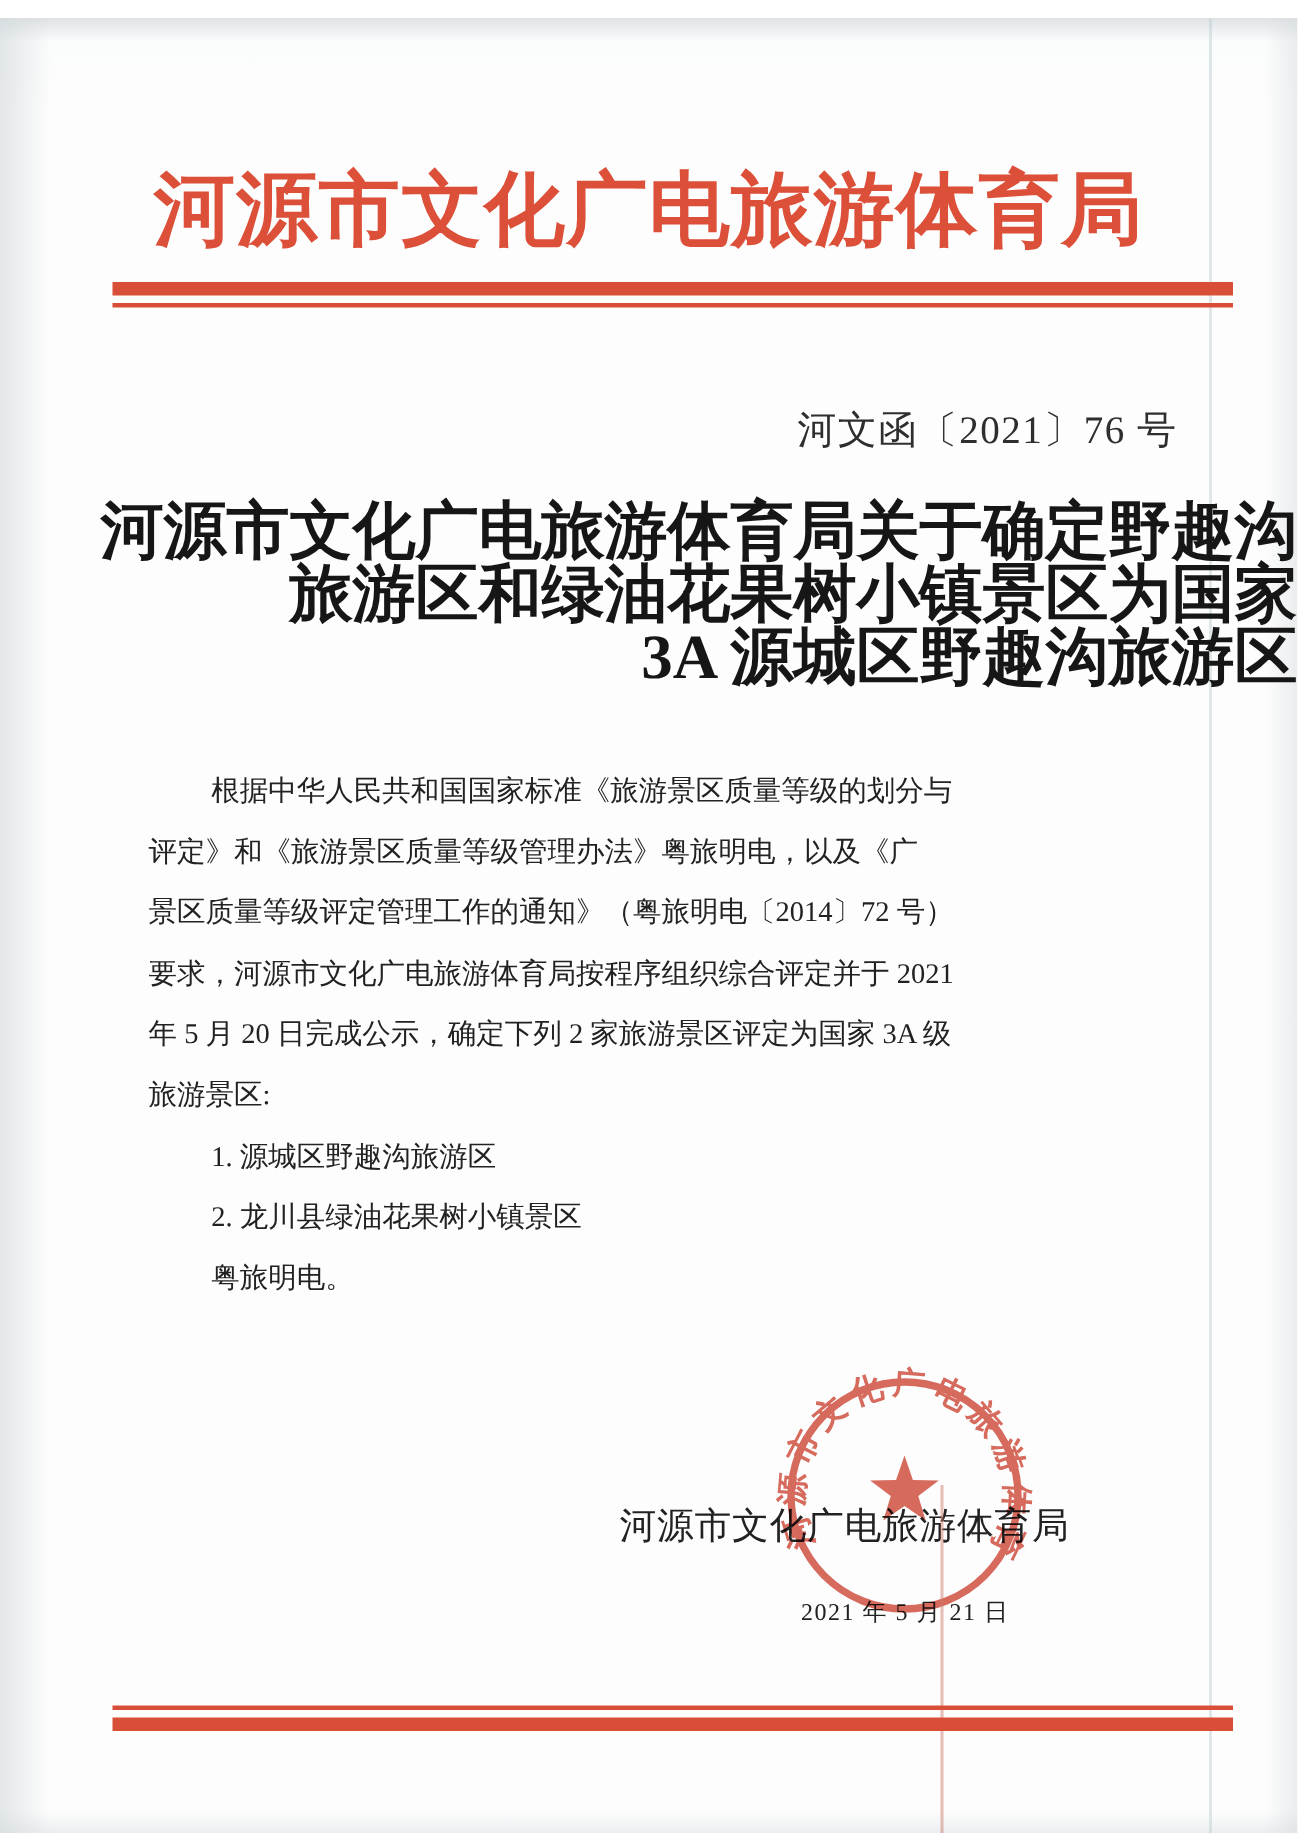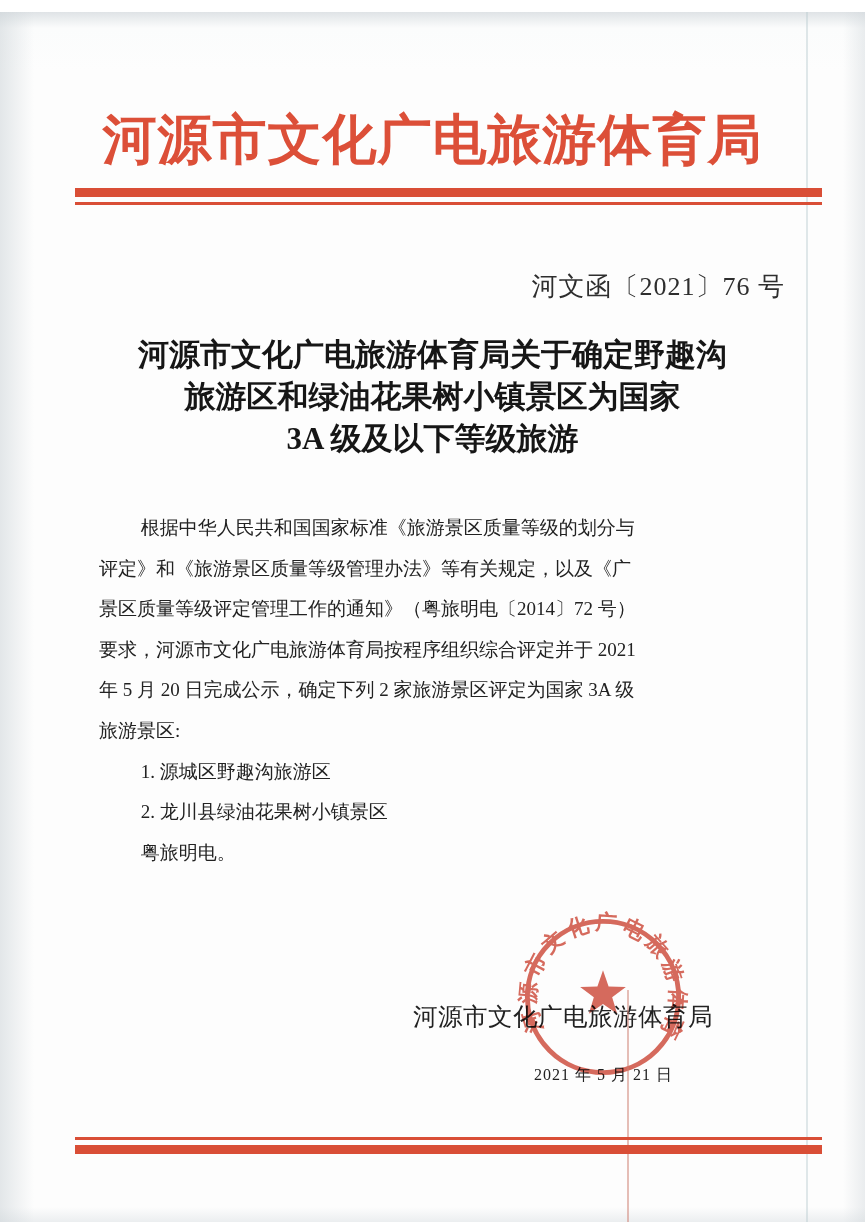--- a/index.html
+++ b/index.html
@@ -68,22 +68,22 @@
     right: 80px;
     font-size: 26px;
     color: #2e2e2e;
     letter-spacing: 1px;
     white-space: nowrap;
   }
   .doc-title {
     position: absolute;
     left: 0; top: 322px;
     width: 100%;
-    text-align: center;
-    font-size: 31px;
+    text-align: right;
+    font-size: 42px;
     font-weight: bold;
     line-height: 42px;
     color: #161616;
   }
   .doc-body {
     position: absolute;
     left: 99px; top: 496px;
     width: 682px;
     font-size: 19px;
     line-height: 40.6px;
@@ -137,26 +137,26 @@
   <div class="agency-header">河源市文化广电旅游体育局</div>
 
   <div class="rule rule-top-thick"></div>
   <div class="rule rule-top-thin"></div>
 
   <div class="doc-number">河文函〔2021〕76 号</div>
 
   <div class="doc-title">
     <div>河源市文化广电旅游体育局关于确定野趣沟</div>
     <div>旅游区和绿油花果树小镇景区为国家</div>
-    <div>3A 级及以下等级旅游</div>
+    <div>3A 源城区野趣沟旅游区</div>
   </div>
 
   <div class="doc-body">
     <div class="body-line indent">根据中华人民共和国国家标准《旅游景区质量等级的划分与</div>
-    <div class="body-line">评定》和《旅游景区质量等级管理办法》等有关规定，以及《广</div>
+    <div class="body-line">评定》和《旅游景区质量等级管理办法》粤旅明电，以及《广</div>
     <div class="body-line">景区质量等级评定管理工作的通知》（粤旅明电〔2014〕72 号）</div>
     <div class="body-line">要求，河源市文化广电旅游体育局按程序组织综合评定并于 2021</div>
     <div class="body-line">年 5 月 20 日完成公示，确定下列 2 家旅游景区评定为国家 3A 级</div>
     <div class="body-line">旅游景区:</div>
     <div class="body-line indent">1. 源城区野趣沟旅游区</div>
     <div class="body-line indent">2. 龙川县绿油花果树小镇景区</div>
     <div class="body-line indent">粤旅明电。</div>
   </div>
 
   <div class="signature-org">河源市文化广电旅游体育局</div>

